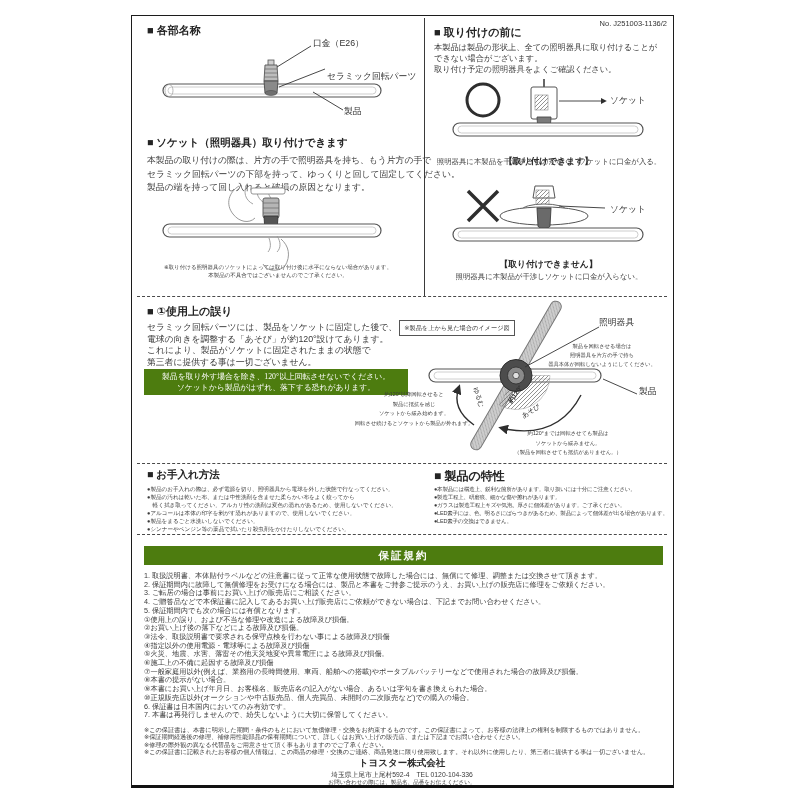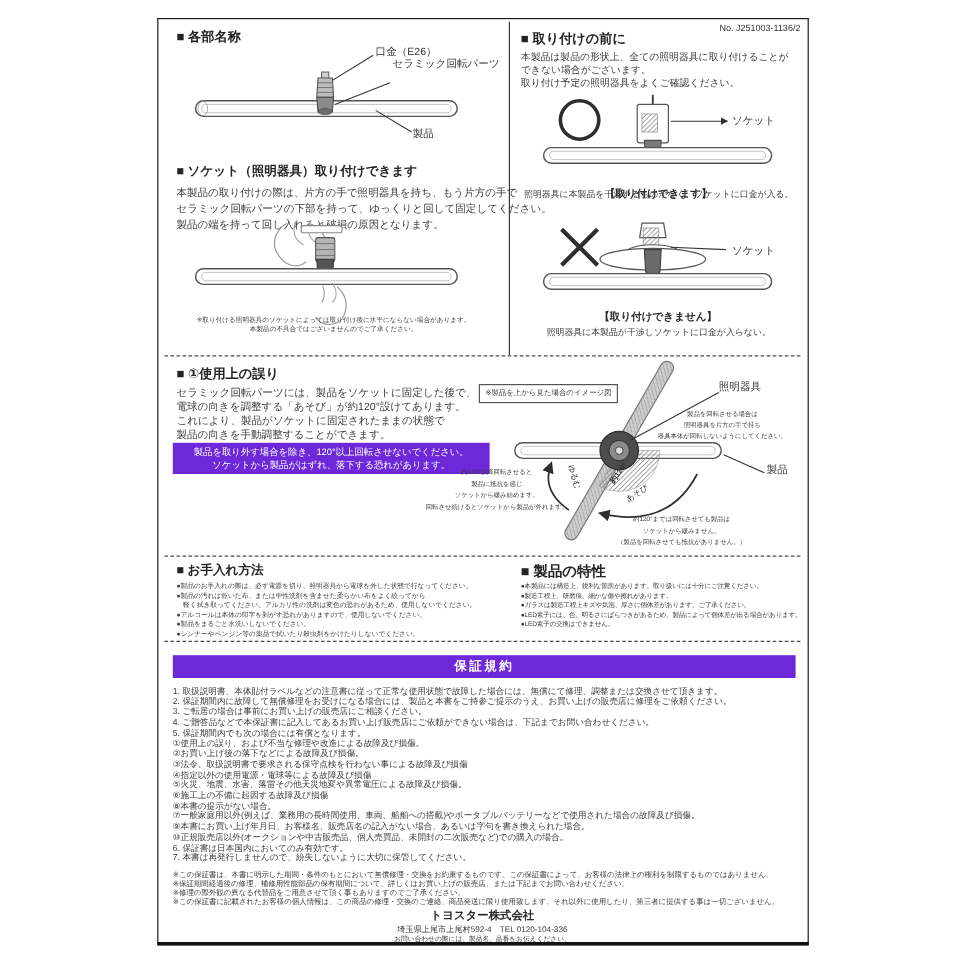--- a/index.html
+++ b/index.html
@@ -7,21 +7,21 @@
         font-family:"Liberation Sans","DejaVu Sans",sans-serif;color:#3a3a3a;}
   .sheet{position:absolute;left:131px;top:15px;width:543px;height:773px;
          border:1.5px solid #1c1c1c;border-bottom:3.5px solid #111;background:#fff;box-sizing:border-box;}
   .abs{position:absolute;}
   .nowrap{white-space:nowrap;}
   .sec-title{font-size:11px;font-weight:bold;color:#242424;white-space:nowrap;}
   .body-lines div{white-space:nowrap;}
   .center{text-align:center;}
   .vdivider{position:absolute;left:292px;top:2px;width:1px;height:278px;background:#3a3a3a;}
   .hdash{position:absolute;left:5px;width:530px;border-top:1.2px dashed #4a4a4a;}
-  .darkbox{background:#6d28d9;color:#ffffff;}
+  .darkbox{background:#4d7c0f;color:#ffffff;font-family:Liberation Serif, serif;}
   .warnbox{position:absolute;left:12px;top:353px;width:264px;height:26px;
            font-size:7.8px;line-height:10.5px;text-align:center;padding-top:3px;box-sizing:border-box;}
   .notebox{position:absolute;left:267px;top:304px;width:114px;height:14px;border:1px solid #555;
            font-size:6.2px;line-height:13px;text-align:center;color:#3a3a3a;}
   .bar{position:absolute;left:12px;top:530px;width:519px;height:19px;
        font-size:10.5px;font-weight:bold;text-align:center;line-height:19px;letter-spacing:2px;}
   .terms{position:absolute;left:12px;top:556px;width:520px;font-size:7.2px;line-height:8.7px;color:#3a3a3a;}
   .notes{position:absolute;left:12px;top:710px;width:520px;font-size:6.2px;line-height:7.3px;color:#3a3a3a;}
   .tinylabel{font-size:5.3px;line-height:9.6px;color:#3a3a3a;}
   .dlabel{font-size:8.8px;color:#333;text-align:right;}
@@ -52,21 +52,21 @@
       <rect x="127" y="29" width="6" height="6" fill="#cfcfcf" stroke="#555" stroke-width="0.8"></rect>
       <path d="M124,34 L136,34 L137,50 L123,50 Z" fill="#bdbdbd" stroke="#555" stroke-width="0.9"></path>
       <path d="M124,38 h12 M123.5,42 h13 M123.5,46 h13" stroke="#666" stroke-width="0.7"></path>
       <path d="M123,50 L137,50 L136,62 L124,62 Z" fill="#8a8a8a" stroke="#4a4a4a" stroke-width="0.9"></path>
       <ellipse cx="130" cy="62" rx="6" ry="2.5" fill="#6f6f6f" stroke="#4a4a4a" stroke-width="0.6"></ellipse>
       <line x1="170" y1="15" x2="136" y2="36" stroke="#333" stroke-width="0.9"></line>
       <line x1="184" y1="38" x2="138" y2="56" stroke="#333" stroke-width="0.9"></line>
       <line x1="202" y1="79" x2="172" y2="61" stroke="#333" stroke-width="0.9"></line>
     </svg>
     <div class="abs nowrap dlabel" style="left:181px;top:22px;">口金（E26）</div>
-    <div class="abs nowrap dlabel" style="left:195px;top:32px;">セラミック回転パーツ</div>
+    <div class="abs nowrap dlabel" style="left:195px;top:55px;">セラミック回転パーツ</div>
     <div class="abs nowrap dlabel" style="left:212px;top:90px;">製品</div>
 
     <div class="abs sec-title" style="left:15px;top:120px;font-size:10.5px;">■ ソケット（照明器具）取り付けできます</div>
     <div class="abs body-lines" style="left:15px;top:138px;font-size:8.8px;line-height:13.5px;">
 
     <div>本製品の取り付けの際は、片方の手で照明器具を持ち、もう片方の手で</div>
         <div>セラミック回転パーツの下部を持って、ゆっくりと回して固定してください。</div>
         <div>製品の端を持って回し入れると破損の原因となります。</div>
       </div>
 
@@ -129,21 +129,21 @@
     <div class="abs nowrap dlabel" style="left:478px;top:188px;">ソケット</div>
     <div class="abs center nowrap" style="left:302px;top:243px;width:229px;font-size:8.8px;font-weight:bold;color:#2a2a2a;">【取り付けできません】</div>
     <div class="abs center nowrap" style="left:297px;top:256px;width:240px;font-size:7.4px;">照明器具に本製品が干渉しソケットに口金が入らない。</div>
 
     <div class="abs sec-title" style="left:15px;top:288px;">■ ①使用上の誤り</div>
     <div class="abs body-lines" style="left:15px;top:306px;font-size:8.8px;line-height:11.5px;">
 
     <div>セラミック回転パーツには、製品をソケットに固定した後で、</div>
         <div>電球の向きを調整する「あそび」が約120°設けてあります。</div>
         <div>これにより、製品がソケットに固定されたままの状態で</div>
-        <div>製品の向きを手動調整することができます。</div>
+        <div>第三者に提供する事は一切ございません。</div>
       </div>
     <div class="warnbox darkbox">
 
     <div>製品を取り外す場合を除き、120°以上回転させないでください。</div>
         <div>ソケットから製品がはずれ、落下する恐れがあります。</div>
       </div>
     <div class="notebox nowrap">※製品を上から見た場合のイメージ図</div>
 
     <svg class="abs" style="left:259px;top:285px;" width="290" height="162" viewBox="0 0 290 162">
       <g transform="translate(125,74.5) rotate(-60)">
@@ -215,22 +215,22 @@
         <div>2. 保証期間内に故障して無償修理をお受けになる場合には、製品と本書をご持参ご提示のうえ、お買い上げの販売店に修理をご依頼ください。</div>
         <div>3. ご転居の場合は事前にお買い上げの販売店にご相談ください。</div>
         <div>4. ご贈答品などで本保証書に記入してあるお買い上げ販売店にご依頼ができない場合は、下記までお問い合わせください。</div>
         <div>5. 保証期間内でも次の場合には有償となります。</div>
         <div>①使用上の誤り、および不当な修理や改造による故障及び損傷。</div>
         <div>②お買い上げ後の落下などによる故障及び損傷。</div>
         <div>③法令、取扱説明書で要求される保守点検を行わない事による故障及び損傷</div>
         <div>④指定以外の使用電源・電球等による故障及び損傷</div>
         <div>⑤火災、地震、水害、落雷その他天災地変や異常電圧による故障及び損傷。</div>
         <div>⑥施工上の不備に起因する故障及び損傷</div>
+        <div>⑦一般家庭用以外(例えば、業務用の長時間使用、車両、船舶への搭載)やポータブルバッテリーなどで使用された場合の故障及び損傷。</div>
         <div>⑧本書の提示がない場合。</div>
-        <div>⑦一般家庭用以外(例えば、業務用の長時間使用、車両、船舶への搭載)やポータブルバッテリーなどで使用された場合の故障及び損傷。</div>
         <div>⑨本書にお買い上げ年月日、お客様名、販売店名の記入がない場合、あるいは字句を書き換えられた場合。</div>
         <div>⑩正規販売店以外(オークションや中古販売品、個人売買品、未開封の二次販売など)での購入の場合。</div>
         <div>6. 保証書は日本国内においてのみ有効です。</div>
         <div>7. 本書は再発行しませんので、紛失しないように大切に保管してください。</div>
       </div>
     <div class="notes body-lines">
 
     <div>※この保証書は、本書に明示した期間・条件のもとにおいて無償修理・交換をお約束するものです。この保証書によって、お客様の法律上の権利を制限するものではありません。</div>
         <div>※保証期間経過後の修理、補修用性能部品の保有期間について、詳しくはお買い上げの販売店、または下記までお問い合わせください。</div>
         <div>※修理の際外観の異なる代替品をご用意させて頂く事もありますのでご了承ください。</div>

